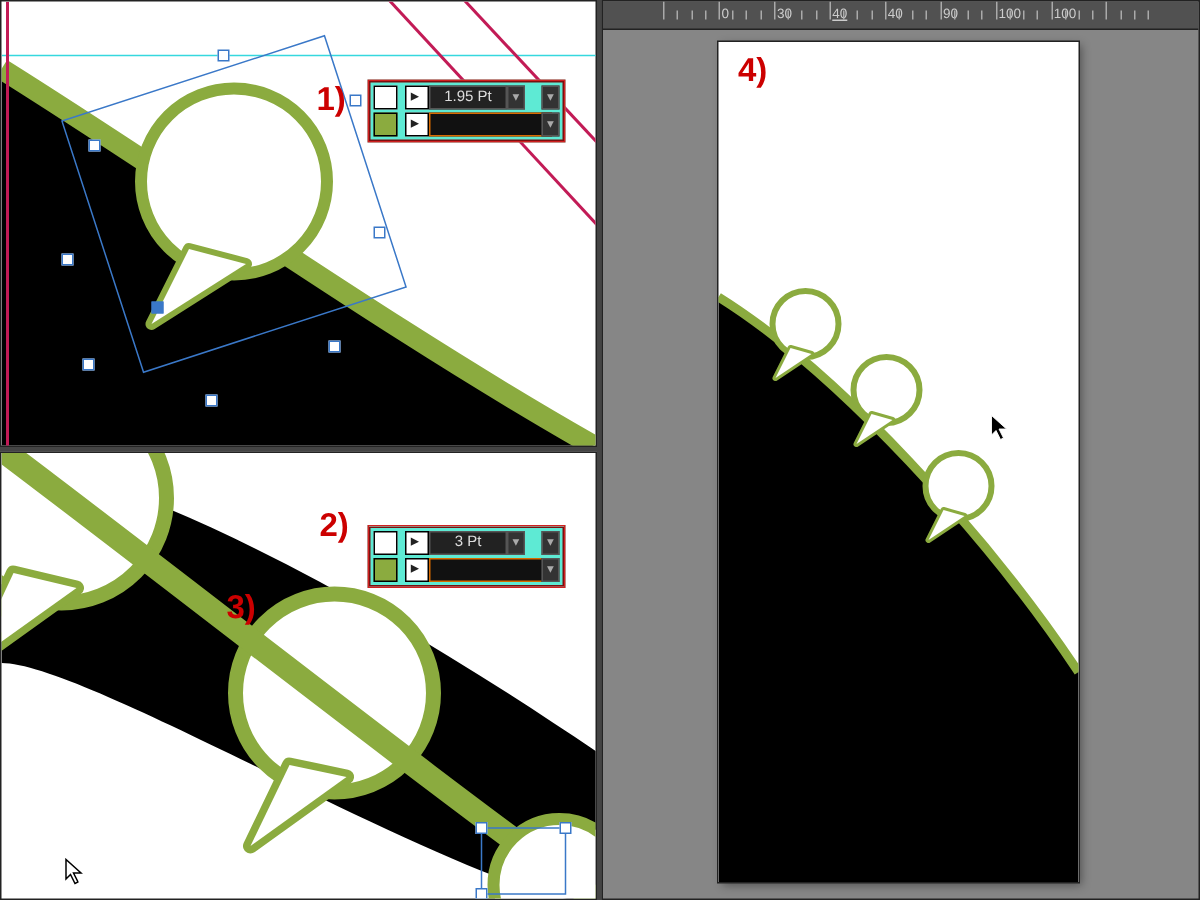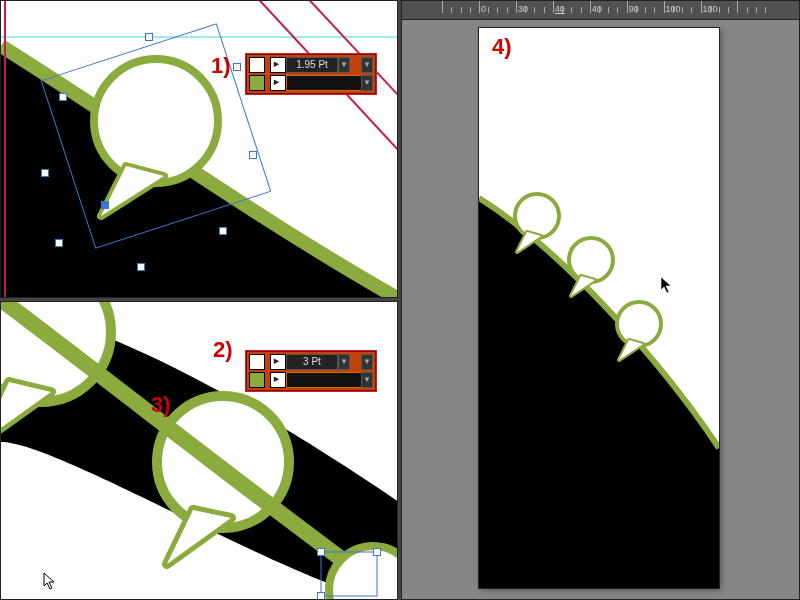--- a/index.html
+++ b/index.html
@@ -5,21 +5,21 @@
   html,body{margin:0;padding:0;width:800px;height:600px;overflow:hidden;background:#333;font-family:Verdana,Arial,sans-serif;}
   .pane{position:absolute;box-sizing:border-box;}
   .title{color:#c00;position:absolute;font-size:22px;font-weight:bold;}
   
   #pane1{left:0;top:0;width:398px;height:298px;border:1px solid #222;background:#fff;overflow:hidden;}
   #pane2{left:0;top:301px;width:398px;height:299px;border:1px solid #222;background:#fff;overflow:hidden;}
   #pane3{left:401px;top:0;width:399px;height:600px;background:#868686;border:1px solid #222;overflow:hidden;}
   .sep-h{position:absolute;left:0;top:298px;width:398px;height:3px;background:#444;}
   .sep-v{position:absolute;left:398px;top:0;width:3px;height:600px;background:#444;}
   
-  .panel{position:absolute;width:130px;height:40px;background:#c2410c;border:1px solid #d02020;box-shadow:0 0 0 1px #7a1010 inset;font-size:10px;color:#ddd;}
+  .panel{position:absolute;width:130px;height:40px;background:#5eead4;border:1px solid #d02020;box-shadow:0 0 0 1px #7a1010 inset;font-size:10px;color:#ddd;}
   .swatch-row{position:absolute;left:3px;top:3px;}
   .swatch-row2{position:absolute;left:3px;top:21px;}
   .sw{display:inline-block;width:14px;height:14px;background:#fff;border:1px solid #000;margin-right:2px;vertical-align:top;position:relative;}
   .sw.arrow::after{content:"▸";position:absolute;left:3px;top:-1px;color:#222;font-size:11px;}
   .sw.green{background:#8bab3f;}
   .stroke-box{position:absolute;left:40px;top:3px;width:50px;height:14px;background:#222;border:1px solid #555;text-align:center;line-height:14px;}
   .stroke-box2{position:absolute;left:40px;top:21px;width:80px;height:14px;background:#111;border:1px solid #d86a00;}
   .dd{position:absolute;border:1px solid #555;background:#333;width:10px;height:14px;color:#aaa;text-align:center;line-height:12px;font-size:9px;}
   
   .ruler-top{position:absolute;top:0;left:0;right:0;height:18px;background:#515151;border-bottom:1px solid #222;color:#ccc;font-size:9px;}

